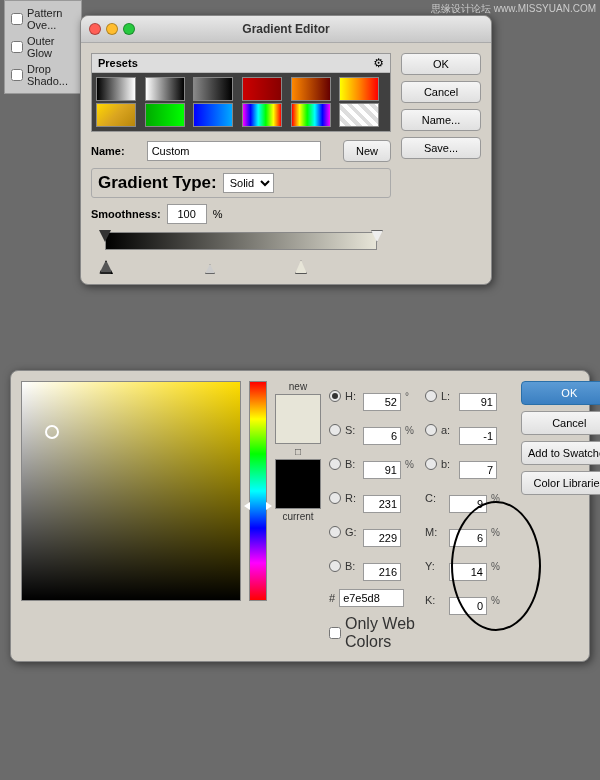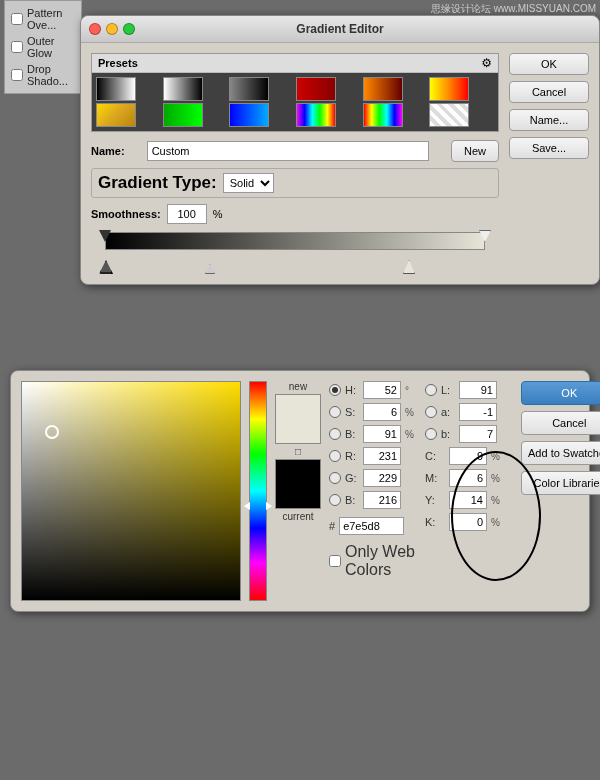--- a/index.html
+++ b/index.html
@@ -44,21 +44,21 @@
     }
     .layer-checkbox {
       width: 12px; height: 12px;
     }
 
     
     .gradient-editor {
       position: absolute;
       top: 15px;
       left: 80px;
-      width: 520px;
+      width: 412px;
       background: #d4d0c8;
       border: 1px solid #888;
       border-radius: 8px;
       box-shadow: 2px 2px 8px rgba(0,0,0,0.5);
       z-index: 10;
     }
 
     .window-titlebar {
       background: linear-gradient(to bottom, #e8e8e8, #c8c8c8);
       border-radius: 8px 8px 0 0;
@@ -456,20 +456,21 @@
       width: 14px;
     }
     .color-value-input {
       width: 38px;
       height: 18px;
       border: 1px solid #999;
       background: #fff;
       font-size: 11px;
       text-align: right;
       padding: 0 3px;
+      margin-top: 12px;
     }
     .color-unit {
       font-size: 10px;
       color: #555;
       width: 12px;
     }
 
     
     .right-values {
       display: flex;

